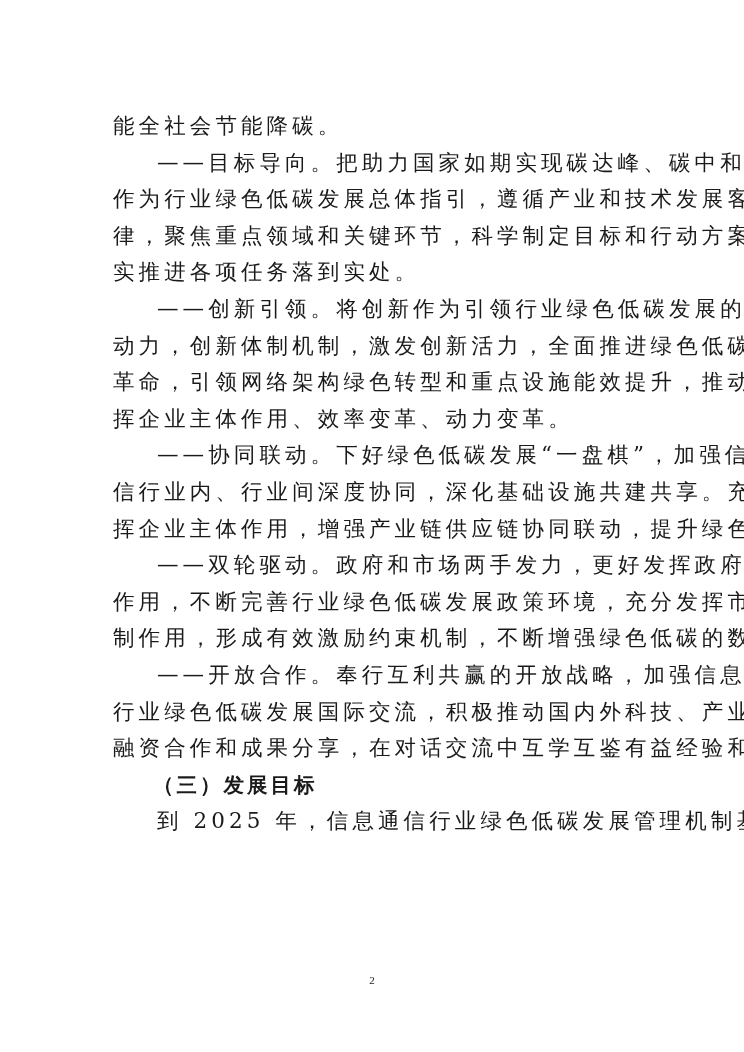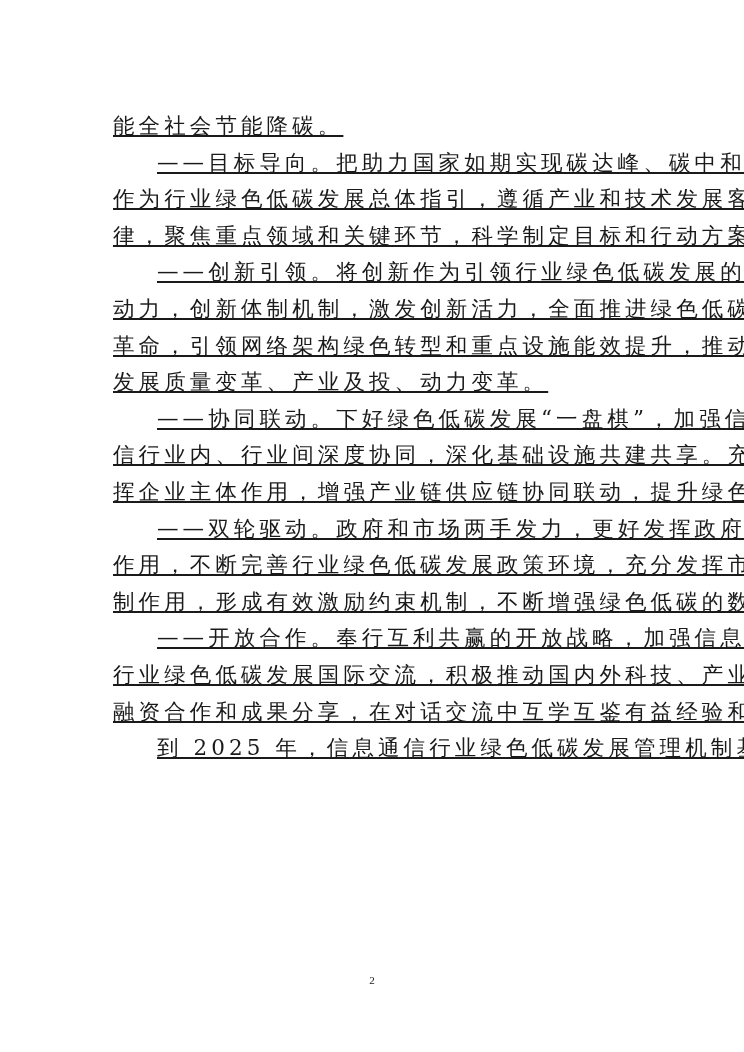--- a/index.html
+++ b/index.html
@@ -13,21 +13,20 @@
       position: relative;
       overflow: hidden;
       font-family: "DejaVu Serif", "Liberation Serif", serif;
       color: #1a1a1a;
     }
     .page {
       position: absolute;
       left: 113px;
       top: 108px;
       width: 520px;
-      text-decoration: underline;
     }
     .line {
       height: 36.6px;
       line-height: 36.6px;
       font-size: 21.5px;
       white-space: nowrap;
       letter-spacing: 4.1px;
       text-align: justify;
       text-align-last: justify;
       overflow: visible;
@@ -64,44 +63,46 @@
 <div class="page">
 
   <div>
     <div class="line last">能全社会节能降碳。</div>
   </div>
 
   <div>
     <div class="line indent">——目标导向。把助力国家如期实现碳达峰、碳中和目标</div>
     <div class="line">作为行业绿色低碳发展总体指引，遵循产业和技术发展客观规</div>
     <div class="line">律，聚焦重点领域和关键环节，科学制定目标和行动方案，务</div>
+    <div class="line last">实推进各项任务落到实处。</div>
   </div>
 
   <div>
     <div class="line indent">——创新引领。将创新作为引领行业绿色低碳发展的第一</div>
     <div class="line">动力，创新体制机制，激发创新活力，全面推进绿色低碳科技</div>
     <div class="line">革命，引领网络架构绿色转型和重点设施能效提升，推动行业</div>
-    <div class="line last">发展质量变革、产业及投、动力变革。</div>
+    <div class="line last">挥企业主体作用、效率变革、动力变革。</div>
   </div>
 
   <div>
     <div class="line indent">——协同联动。下好绿色低碳发展“一盘棋”，加强信息通</div>
     <div class="line">信行业内、行业间深度协同，深化基础设施共建共享。充分发</div>
     <div class="line">挥企业主体作用，增强产业链供应链协同联动，提升绿色低碳</div>
   </div>
 
   <div>
     <div class="line indent">——双轮驱动。政府和市场两手发力，更好发挥政府引导</div>
     <div class="line">作用，不断完善行业绿色低碳发展政策环境，充分发挥市场机</div>
     <div class="line">制作用，形成有效激励约束机制，不断增强绿色低碳的数字技</div>
   </div>
 
   <div>
     <div class="line indent">——开放合作。奉行互利共赢的开放战略，加强信息通信</div>
     <div class="line">行业绿色低碳发展国际交流，积极推动国内外科技、产业及投</div>
     <div class="line">融资合作和成果分享，在对话交流中互学互鉴有益经验和成功</div>
   </div>
 
+  <div class="heading">（三）发展目标</div>
 
   <div class="line indent">到 2025 年，信息通信行业绿色低碳发展管理机制基本完</div>
 </div>
 
 <div class="page-number">2</div>
 
 </body></html>

